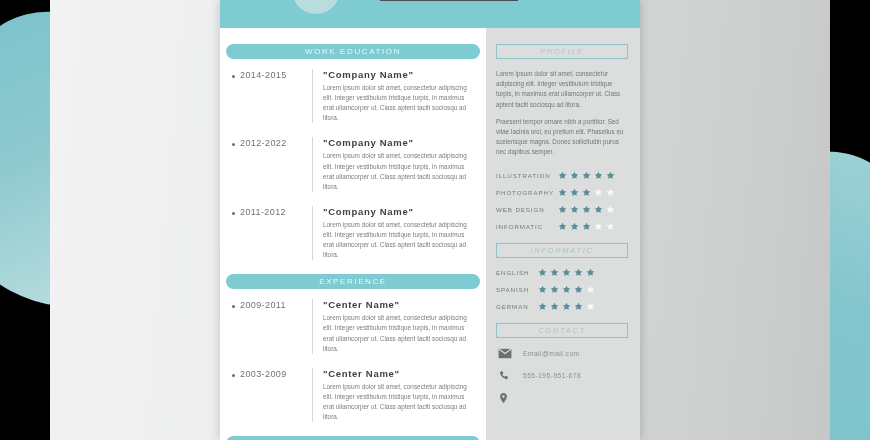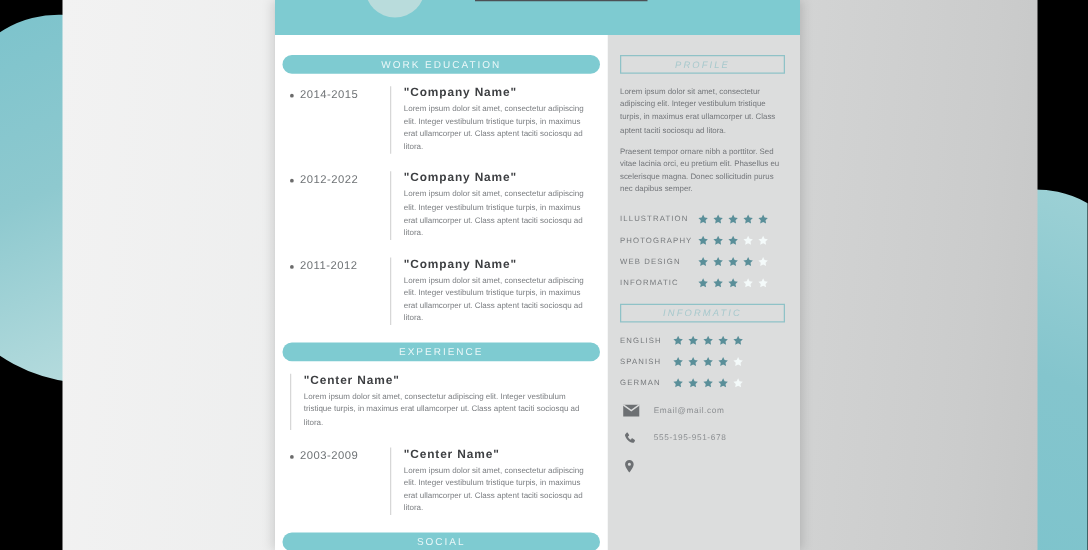--- a/index.html
+++ b/index.html
@@ -256,20 +256,24 @@
             <div class="entry-title">"Company Name"</div>
             <div class="entry-desc">Lorem ipsum dolor sit amet, consectetur adipiscing elit. Integer vestibulum tristique turpis, in maximus erat ullamcorper ut. Class aptent taciti sociosqu ad litora.</div>
           </div>
         </div>
       </div>
 
       <div class="pill">EXPERIENCE</div>
       <div class="entries">
 
         <div class="entry">
+          <div class="entry-date">
+            <span class="bullet"></span>
+            <span class="date-text">2009-2011</span>
+          </div>
           <div class="entry-body">
             <div class="entry-title">"Center Name"</div>
             <div class="entry-desc">Lorem ipsum dolor sit amet, consectetur adipiscing elit. Integer vestibulum tristique turpis, in maximus erat ullamcorper ut. Class aptent taciti sociosqu ad litora.</div>
           </div>
         </div>
 
         <div class="entry">
           <div class="entry-date">
             <span class="bullet"></span>
             <span class="date-text">2003-2009</span>
@@ -507,20 +511,21 @@
                 <svg viewBox="0 0 24 24" width="9" height="9">
                   <path d="M12 1.8l3.1 6.3 7 1-5 4.9 1.2 6.9L12 17.7l-6.3 3.2 1.2-6.9-5-4.9 7-1z" fill="#f4fafa"></path>
                 </svg>
               </span>
             </span>
         </div>
       </div>
 
       <div class="rating-spacer"></div>
 
+      <div class="side-head">CONTACT</div>
       <div>
         <div class="contact-row">
           <span class="c-icon">
             <svg viewBox="0 0 24 18" width="14" height="11" fill="currentColor">
               <path d="M1 1h22v16H1z" fill="#6d7073"></path>
               <path d="M1 1l11 8L23 1" fill="none" stroke="#dcdddd" stroke-width="2"></path>
             </svg>
           </span>
           <span class="c-text">Email@mail.com</span>
         </div>

